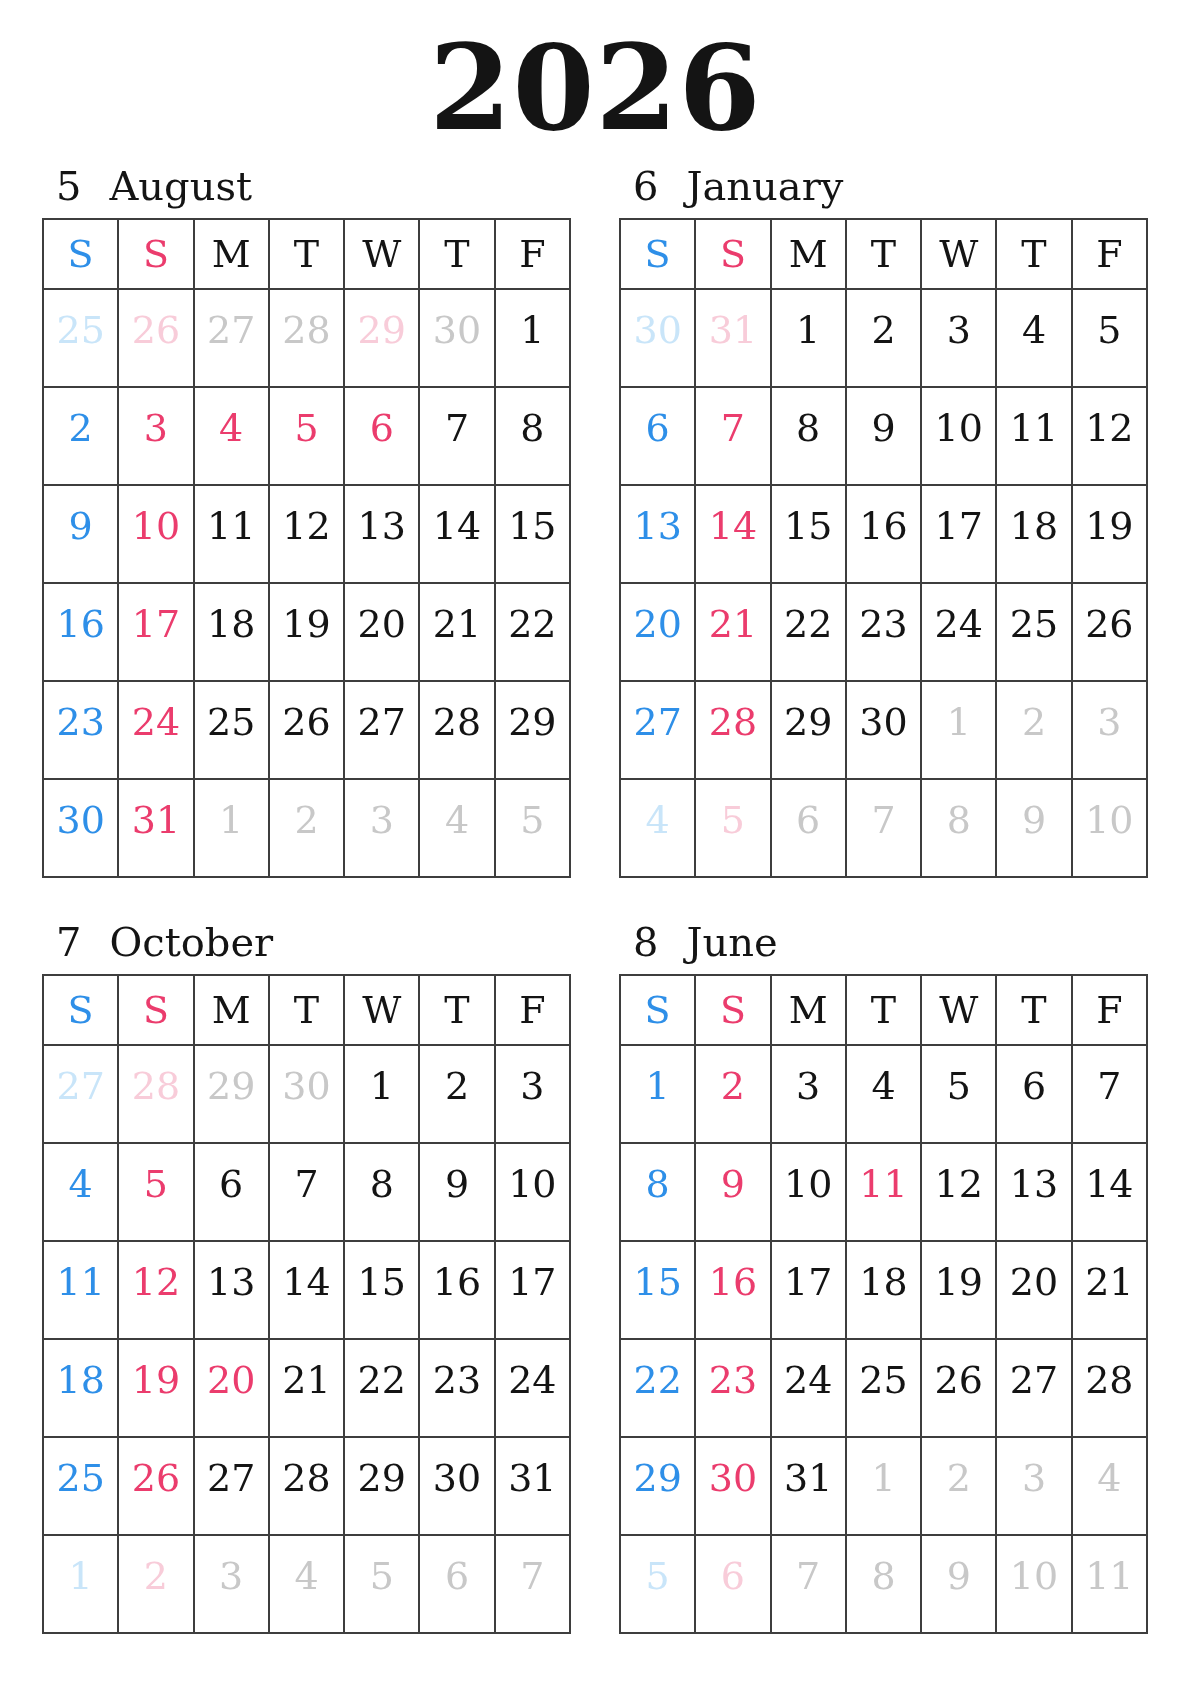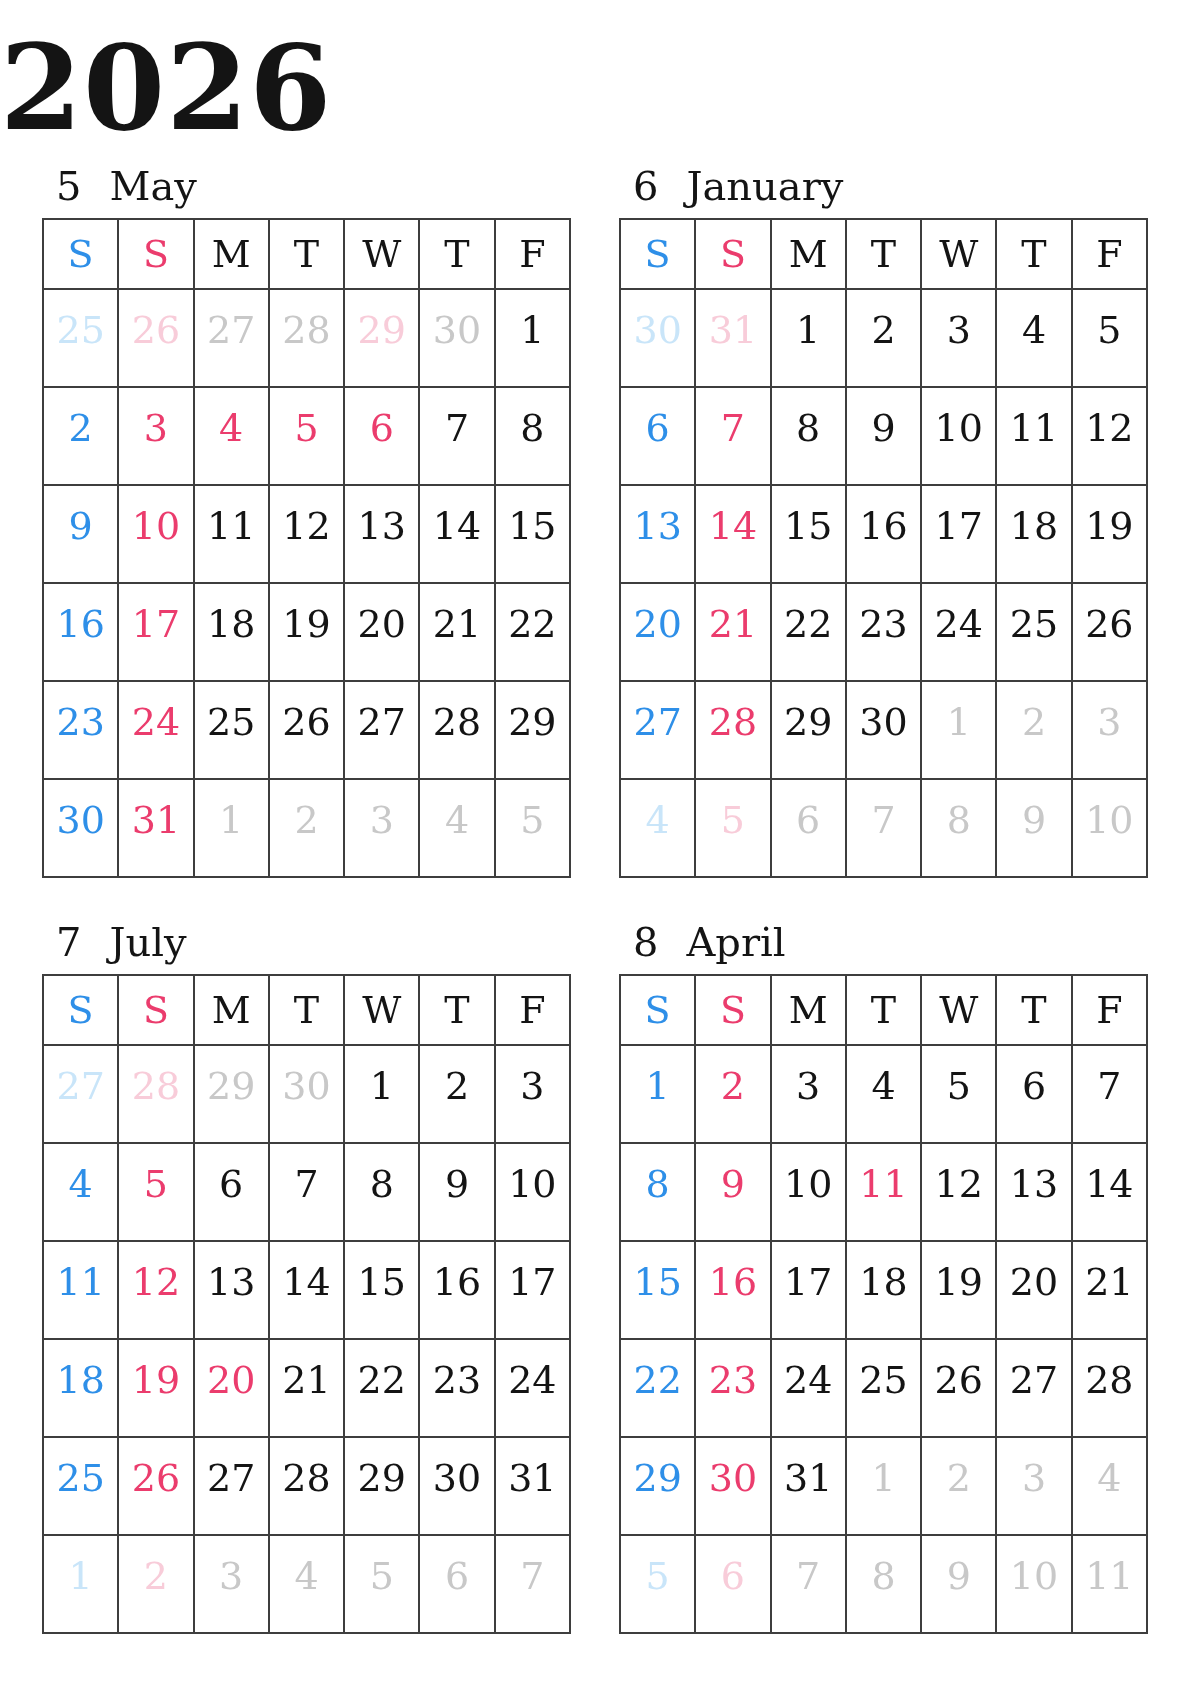--- a/index.html
+++ b/index.html
@@ -10,20 +10,21 @@
   *{box-sizing:border-box;}
   html,body{margin:0;padding:0;}
   body{
     width:1191px;height:1684px;background:var(--bg);
     font-family:"DejaVu Serif","Liberation Serif",serif;
     color:var(--ink);overflow:hidden;
   }
   .page{width:1191px;height:1684px;position:relative;}
   .year-title{
     margin:20px 0 0 0;
+    text-align:center;
     font-size:118px;
     font-weight:bold;
     line-height:1.15;
     letter-spacing:1px;
     color:var(--ink);
   }
   .months{
     display:grid;
     grid-template-columns:529px 529px;
     column-gap:48px;
@@ -72,21 +73,21 @@
 </style>
 </head>
 <body>
 
 <div class="page">
   <h1 class="year-title">2026</h1>
   <div class="months" id="months">
   <section class="month">
     <div class="month-header">
       <span class="month-num">5</span>
-      <span class="month-name">May</span>
+      <span class="month-name">August</span>
     </div>
     <table class="cal">
       <thead>
         <tr>
               <th class="c-sat">S</th>
               <th class="c-sun">S</th>
               <th class="c-wd">M</th>
               <th class="c-wd">T</th>
               <th class="c-wd">W</th>
               <th class="c-wd">T</th>
@@ -224,21 +225,21 @@
               <td class="c-wd-o">9</td>
               <td class="c-wd-o">10</td>
             </tr>
           </tbody>
     </table>
   </section>
 
   <section class="month">
     <div class="month-header">
       <span class="month-num">7</span>
-      <span class="month-name">July</span>
+      <span class="month-name">October</span>
     </div>
     <table class="cal">
       <thead>
         <tr>
               <th class="c-sat">S</th>
               <th class="c-sun">S</th>
               <th class="c-wd">M</th>
               <th class="c-wd">T</th>
               <th class="c-wd">W</th>
               <th class="c-wd">T</th>
@@ -300,21 +301,21 @@
               <td class="c-wd-o">6</td>
               <td class="c-wd-o">7</td>
             </tr>
           </tbody>
     </table>
   </section>
 
   <section class="month">
     <div class="month-header">
       <span class="month-num">8</span>
-      <span class="month-name">April</span>
+      <span class="month-name">June</span>
     </div>
     <table class="cal">
       <thead>
         <tr>
               <th class="c-sat">S</th>
               <th class="c-sun">S</th>
               <th class="c-wd">M</th>
               <th class="c-wd">T</th>
               <th class="c-wd">W</th>
               <th class="c-wd">T</th>

